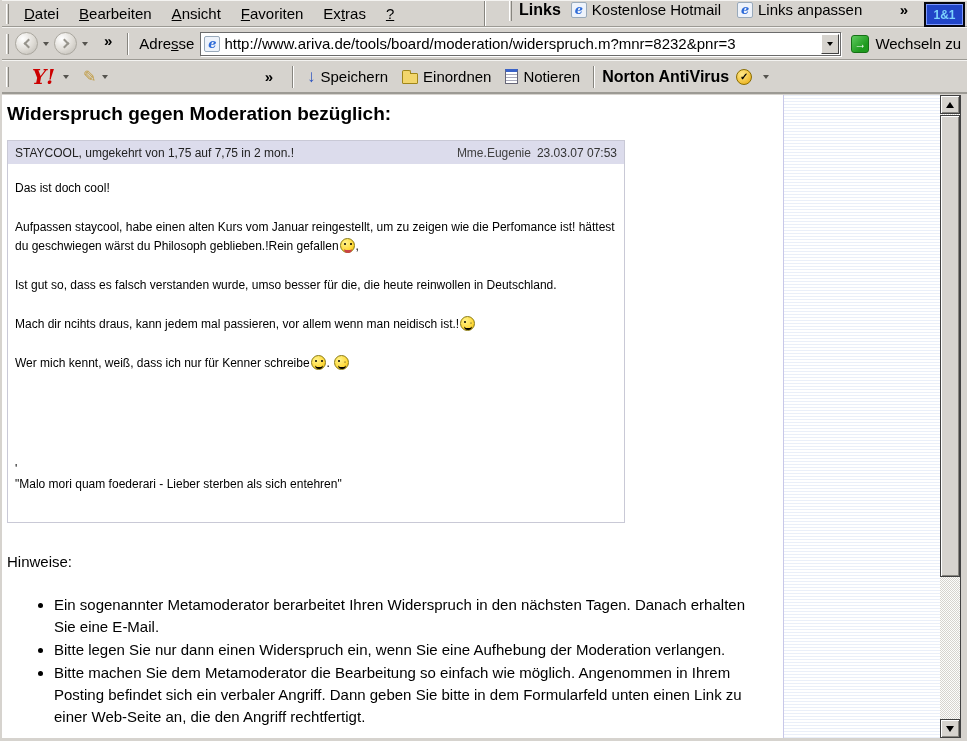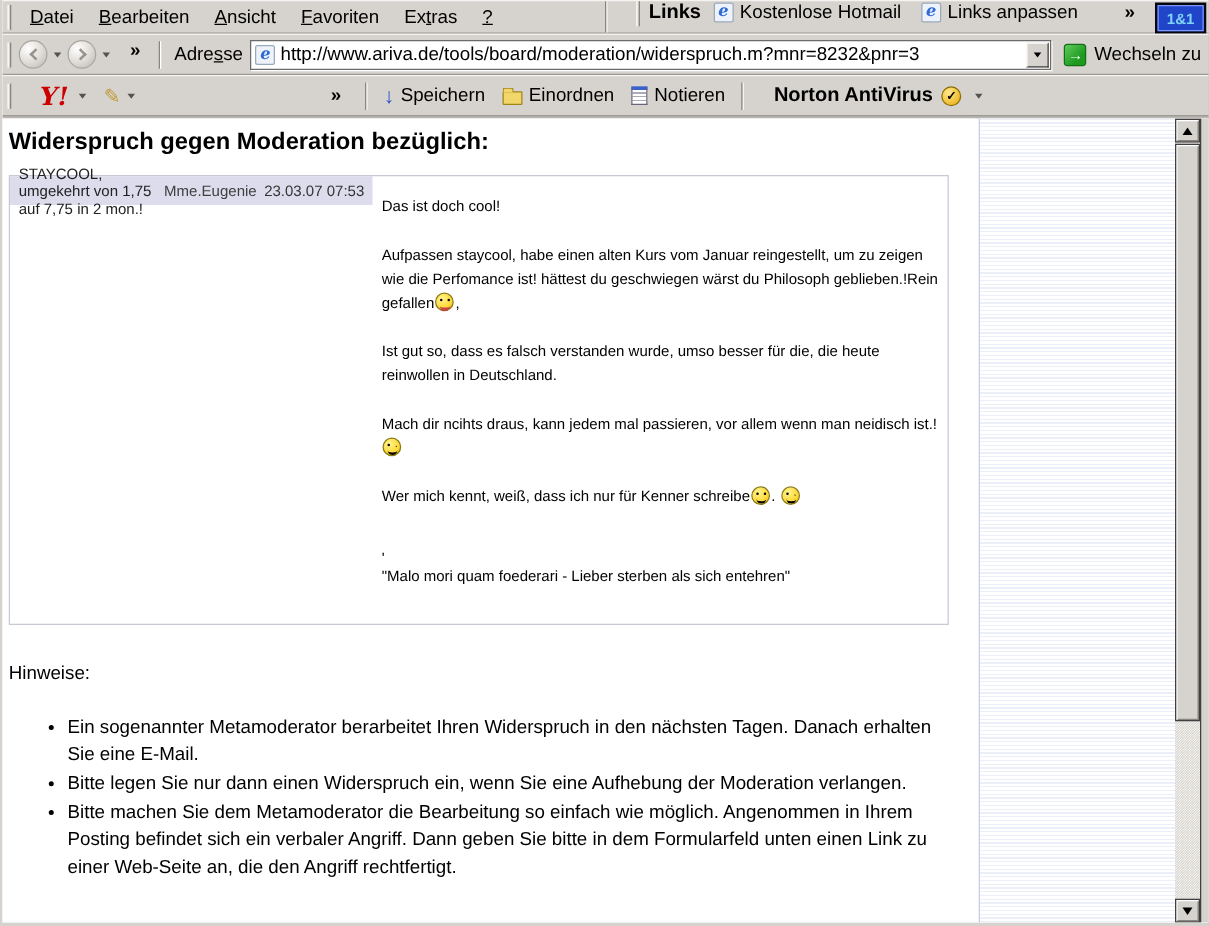--- a/index.html
+++ b/index.html
@@ -77,35 +77,35 @@
   .tb-button { display:flex; align-items:center; gap:5px; padding:2px 7px; }
   .save-arrow { color:#2a52c0; font-weight:bold; font-size:17px; line-height:14px; }
   .folder-icon { position:relative; width:16px; height:11px; background:#f2d66c;
                  border:1px solid #a08619; border-radius:1px; margin-top:3px; }
   .folder-icon::before { content:""; position:absolute; left:-1px; top:-4px; width:7px; height:3px;
                  background:#f2d66c; border:1px solid #a08619; border-bottom:none;
                  border-radius:2px 2px 0 0; }
   .note-icon { width:13px; height:15px; background:#fff; border:1px solid #667;
                background-image:repeating-linear-gradient(to bottom,#fff 0 2px,#aab 2px 3px);
                border-top:3px solid #3a62c8; }
-  .norton-group { display:flex; align-items:center; gap:7px; margin-left:18px; }
+  .norton-group { display:flex; align-items:center; gap:7px; margin-left:1px; }
   .norton-label { font-weight:bold; font-size:16px; }
   .norton-icon { width:16px; height:16px; border-radius:50%; border:1px solid #8a6d00;
                  background:radial-gradient(circle at 35% 30%, #ffe98a, #e8a80a);
                  color:#000; font-size:10px; font-weight:bold;
                  display:flex; align-items:center; justify-content:center; }
 
   
   .viewport { position:relative; height:643px; background:#fff; }
 
   .page-content { position:absolute; left:0; top:0; bottom:0; width:778px; background:#fff;
                   padding-left:5px; overflow:hidden; color:#000; }
   .page-heading { font-size:19px; font-weight:bold; margin-top:8px; }
 
-  .post-box { width:752px; margin-top:15px; border:1px solid #c9c9d6; display:flex; }
+  .post-box { width:618px; margin-top:15px; border:1px solid #c9c9d6; display:flex; flex-direction:column; }
   .post-header { background:#dcdcec; height:23px; display:flex; align-items:center;
                  justify-content:space-between; padding:0 7px; font-size:12px; }
   .post-subject { color:#222; }
   .post-meta { white-space:nowrap; color:#333; }
   .post-author { font-weight:normal; color:#404040; margin-right:6px; }
   .post-body { display:flex; flex-direction:column; min-height:358px; padding:0 7px 0 7px;
                font-size:12px; line-height:19px; }
   .post-par { margin-top:20px; max-width:708px; }
   .post-par:first-child { margin-top:15px; }
   .post-signature { margin-top:auto; padding-bottom:30px; font-size:12px; line-height:15px; }

